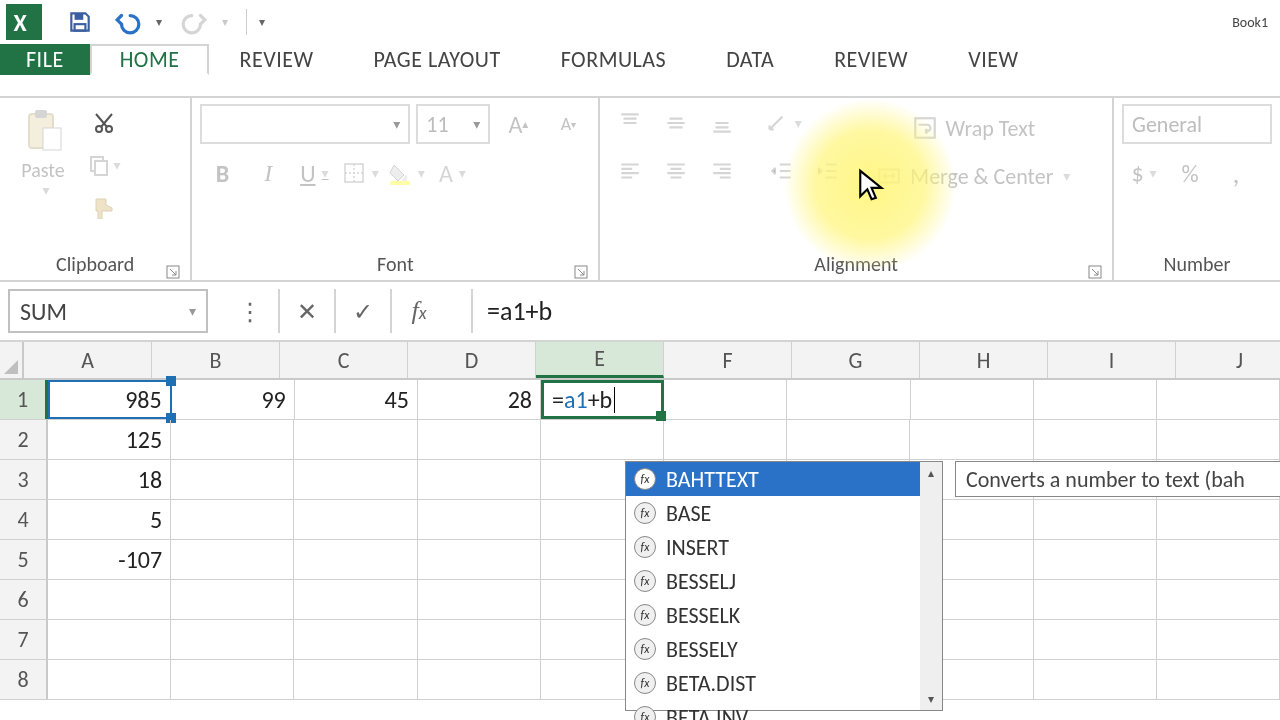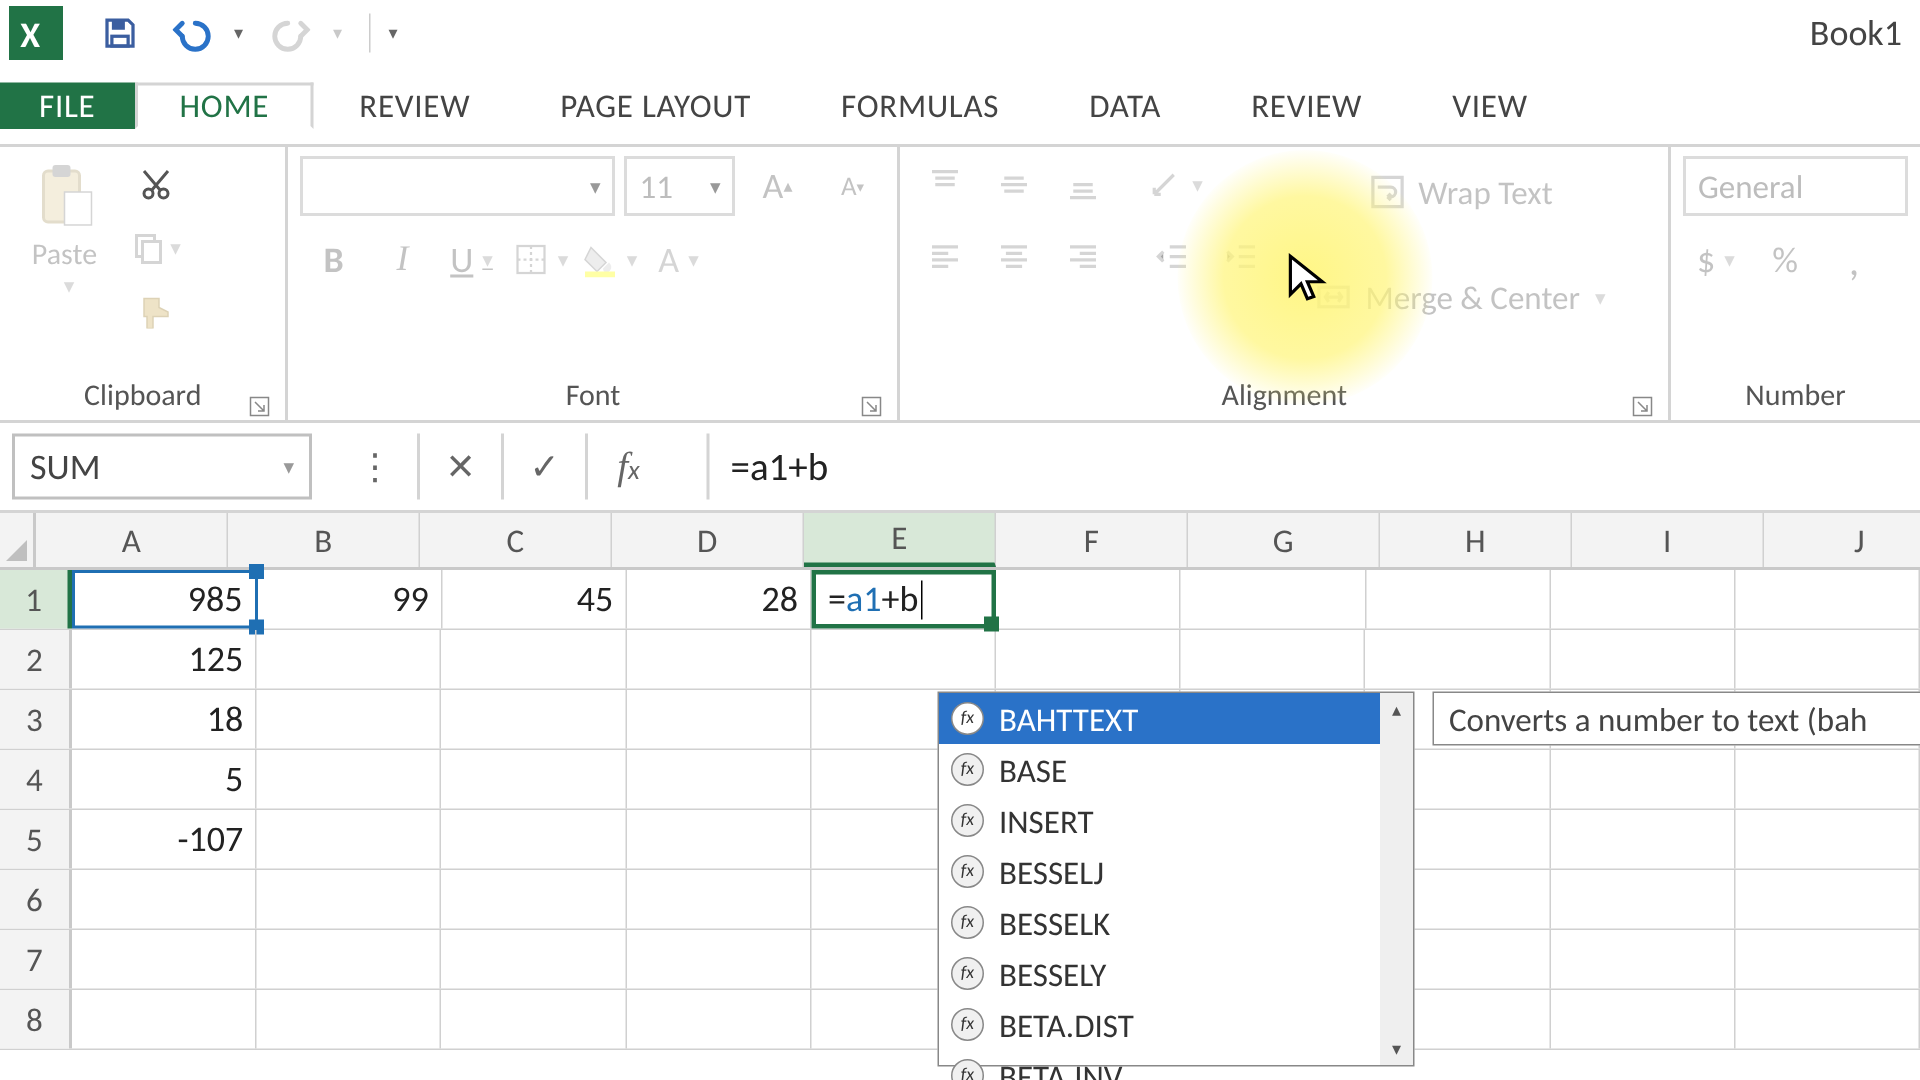--- a/index.html
+++ b/index.html
@@ -5,24 +5,24 @@
   * { box-sizing: border-box; margin: 0; padding: 0; font-family: "Segoe UI", Calibri, Arial, sans-serif; }
   body { background: #fff; width: 1280px; height: 720px; overflow: hidden; position: relative; user-select: none; }
 
   
   .qat { height: 44px; display: flex; align-items: center; padding: 0 6px; }
   .qat .app-icon { width: 36px; height: 36px; background: #217346; display: flex; align-items: center; justify-content: center; color: #fff; font-weight: bold; font-size: 20px; border-radius: 2px; margin-right: 18px; }
   .qat .qbtn { width: 40px; height: 40px; display: flex; align-items: center; justify-content: center; margin-right: 8px; }
   .qat .qbtn svg { width: 26px; height: 26px; }
   .qat .split-drop { width: 14px; display: flex; align-items: center; justify-content: center; color: #666; font-size: 12px; margin-left: -4px; margin-right: 8px; }
   .qat .sep { width: 1px; height: 26px; background: #ccc; margin: 0 6px; }
-  .book-title { margin-left: auto; margin-right: 6px; font-size: 24px; color: #444; }
-
-  
-  .tabs { height: 52px; display: flex; align-items: center; background: #fff; }
+  .book-title { margin-left: auto; margin-right: 6px; font-size: 14px; color: #444; }
+
+  
+  .tabs { height: 52px; display: flex; align-items: flex-start; background: #fff; }
   .tab { padding: 0 28px; display: flex; align-items: center; font-size: 22px; letter-spacing: .5px; color: #444; border: 2px solid transparent; }
   .tab.file { background: #217346; color: #fff; padding: 0 24px; }
   .tab.active { border: 2px solid #d4d4d4; border-bottom-color: #fff; background: #fff; color: #217346; }
 
   
   .ribbon { height: 186px; background: #fff; border-top: 2px solid #d4d4d4; border-bottom: 2px solid #d4d4d4; display: flex; }
   .group { border-right: 2px solid #d4d4d4; display: flex; flex-direction: column; position: relative; padding: 6px 8px 0 8px; }
   .group-body { flex: 1; display: flex; align-items: flex-start; }
   .group-label { text-align: center; font-size: 20px; color: #555; padding-bottom: 4px; position: relative; }
   .group-label .launcher { position: absolute; right: 2px; bottom: 6px; width: 14px; height: 14px; }
@@ -286,21 +286,21 @@
                 <path d="M10 6h10M10 12h10M10 18h10M6 9l-3 3 3 3"></path>
               </svg>
             </div>
           <div class="rb-small dim">
               <svg width="26" height="26" viewBox="0 0 24 24" stroke="#888" stroke-width="2">
                 <path d="M10 6h10M10 12h10M10 18h10M3 9l3 3-3 3"></path>
               </svg>
             </div>
         </div>
       </div>
-      <div style="display:flex; flex-direction:column; gap:22px; margin-left:14px;">
+      <div style="display:flex; flex-direction:column; gap:0; margin-left:14px;">
         <div class="rb-btn dim" style="flex-direction:row; height:48px; font-size:22px;">
           <svg width="26" height="26" viewBox="0 0 24 24" stroke="#888" stroke-width="2" fill="none" style="margin-right:8px">
               <rect x="3" y="3" width="18" height="18"></rect>
               <path d="M6 9h8a3 3 0 0 1 0 6h-2m0 0l2-2m-2 2l2 2"></path>
             </svg>
           <span>Wrap Text</span>
         </div>
         <div class="rb-btn dim" style="flex-direction:row; height:48px; font-size:22px;">
           <svg width="26" height="26" viewBox="0 0 24 24" stroke="#888" stroke-width="2" fill="none" style="margin-right:8px">
               <rect x="3" y="6" width="18" height="12"></rect>

